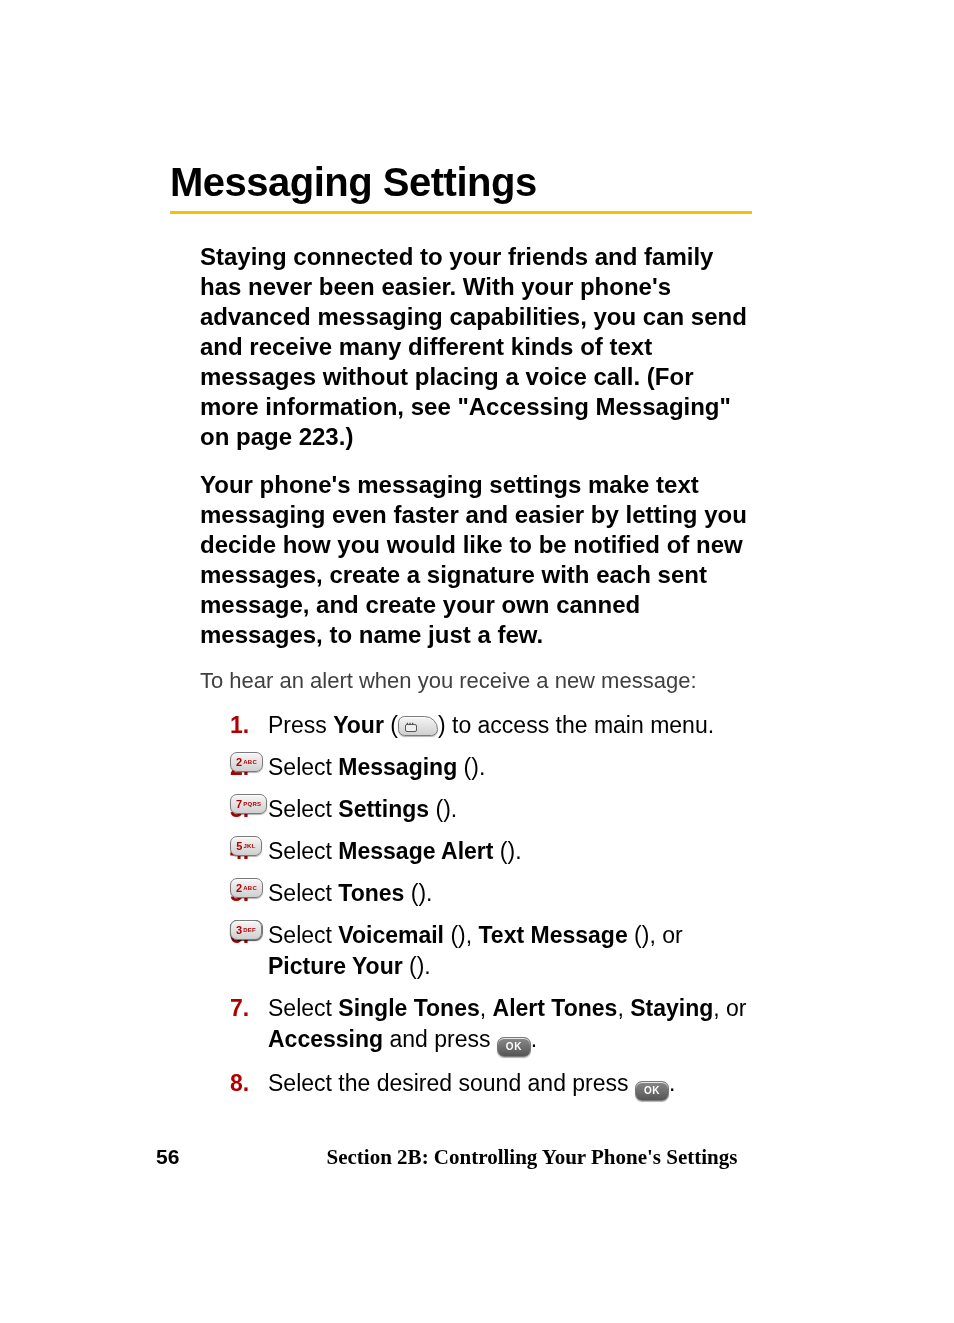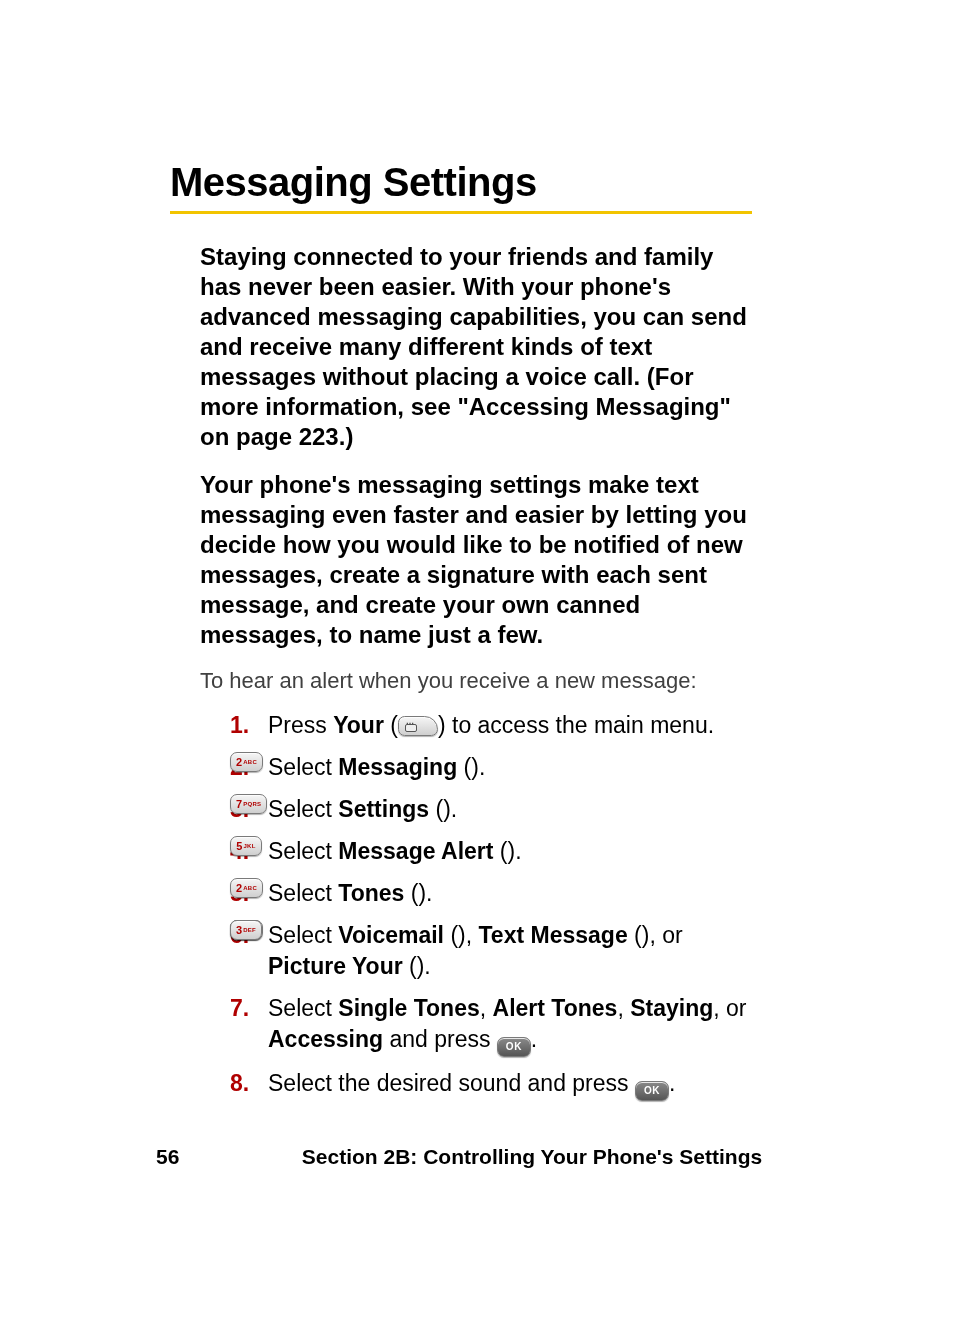--- a/index.html
+++ b/index.html
@@ -159,20 +159,21 @@
     .footer .pg {
       position: absolute;
       left: 156px;
     }
     .footer .sec {
       position: absolute;
       left: 0;
       right: 0;
       text-align: center;
       padding-left: 110px;
+      font-family: Liberation Serif, serif;
     }
   </style>
 </head>
 <body>
 
 <div class="page">
   <h1 class="title">Messaging Settings</h1>
   <div class="rule"></div>
 
   <div class="content">

